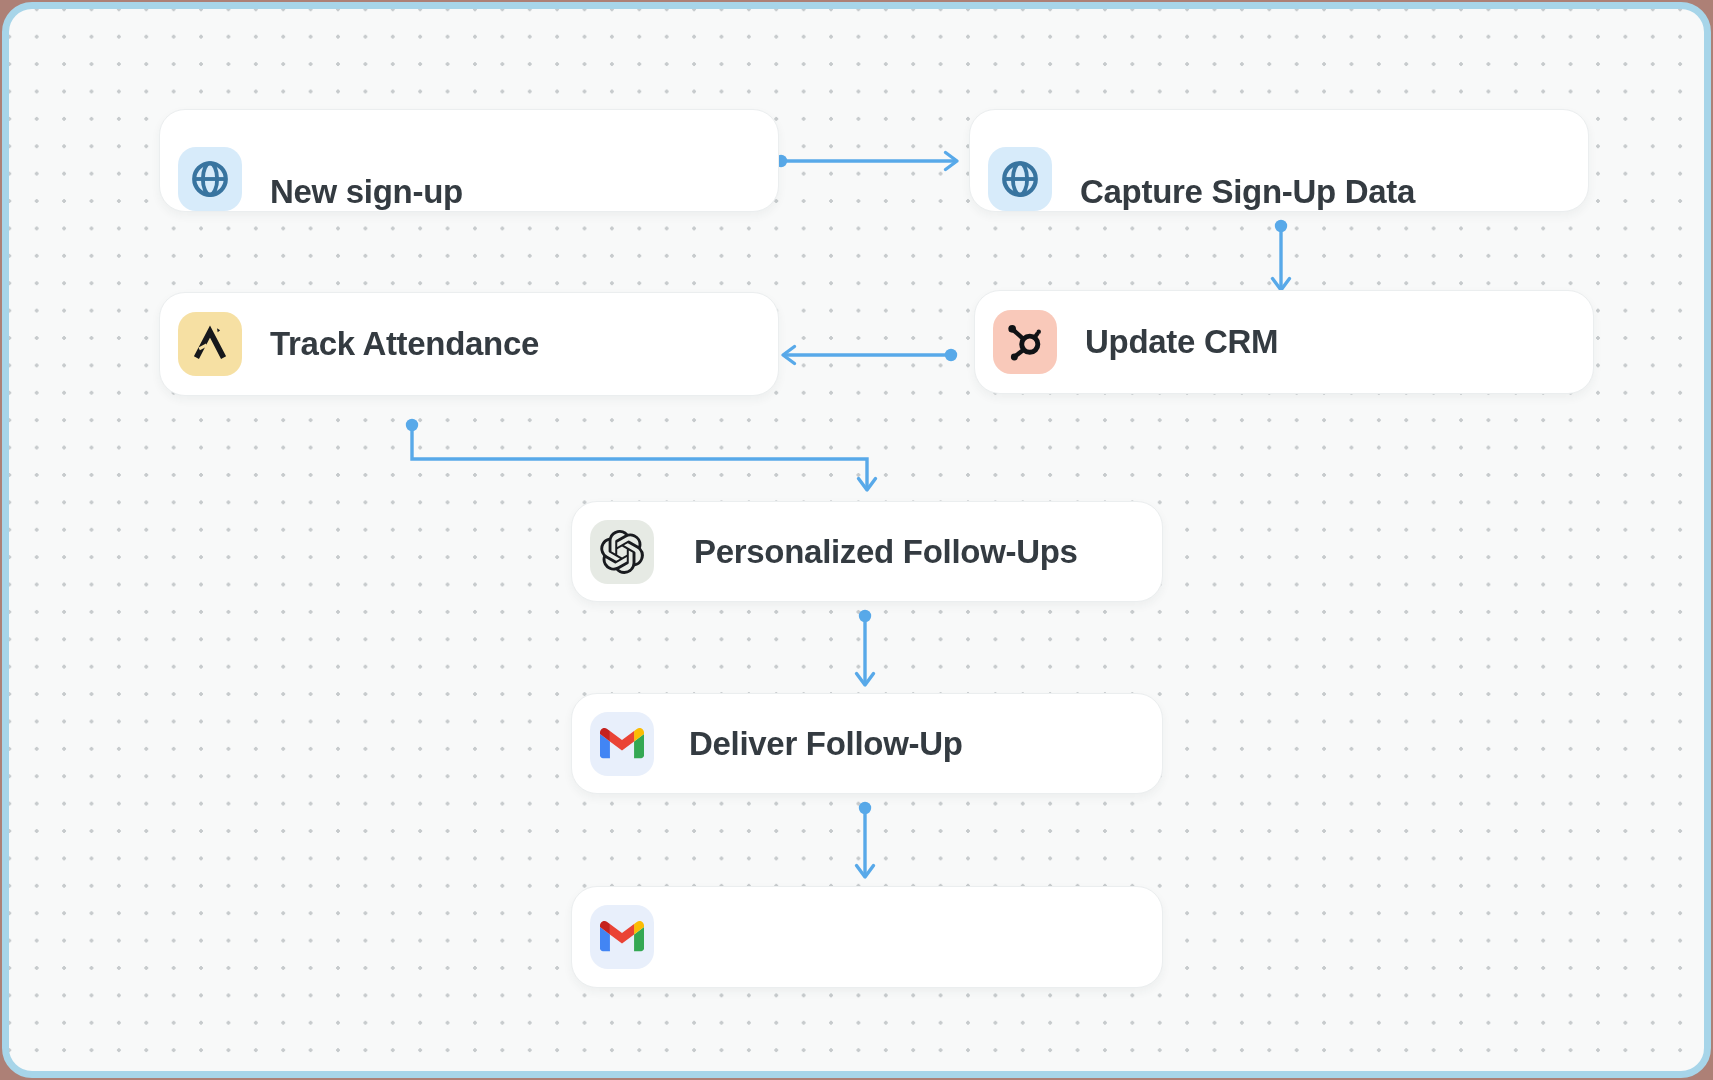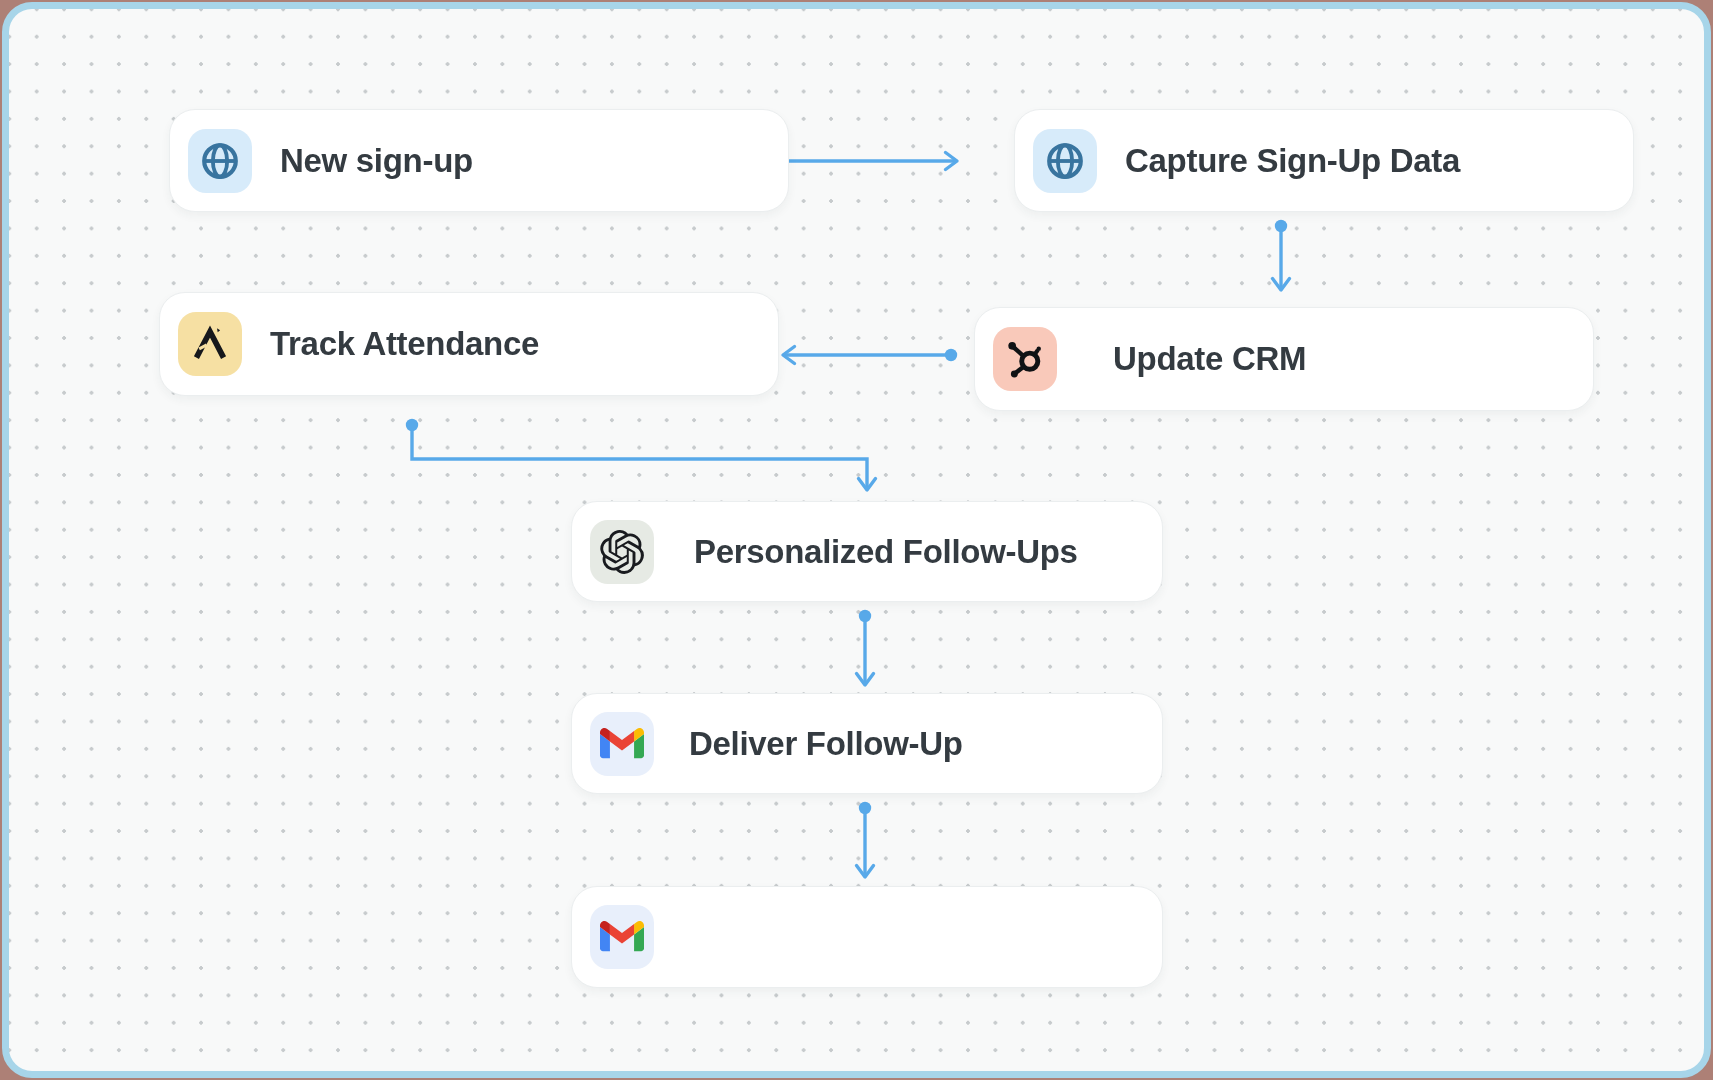--- a/index.html
+++ b/index.html
@@ -97,45 +97,45 @@
         <polyline points="772,152 948,152" fill="none" stroke="currentColor" stroke-width="3.4" marker-start="url(#m-dot)" marker-end="url(#m-arrow)"></polyline>
         <polyline points="1272,217 1272,281" fill="none" stroke="currentColor" stroke-width="3.4" marker-start="url(#m-dot)" marker-end="url(#m-arrow)"></polyline>
         <polyline points="942,346 774,346" fill="none" stroke="currentColor" stroke-width="3.4" marker-start="url(#m-dot)" marker-end="url(#m-arrow)"></polyline>
         <polyline points="403,416 403,450 858,450 858,481" fill="none" stroke="currentColor" stroke-width="3.4" marker-start="url(#m-dot)" marker-end="url(#m-arrow)"></polyline>
         <polyline points="856,607 856,676" fill="none" stroke="currentColor" stroke-width="3.4" marker-start="url(#m-dot)" marker-end="url(#m-arrow)"></polyline>
         <polyline points="856,799 856,868" fill="none" stroke="currentColor" stroke-width="3.4" marker-start="url(#m-dot)" marker-end="url(#m-arrow)"></polyline>
       </g>
   </svg>
 
   <div id="node-layer">
-      <div class="node" style="left: 160px; top: 100px; width: 620px; height: 103px;">
+      <div class="node" style="left: 150px; top: 100px; width: 620px; height: 103px; align-items: flex-end;">
     <span class="tile" style="background: rgb(215, 235, 250);">
       <svg class="icon" aria-hidden="true">
             <use href="#globe-icon" xlink:href="#globe-icon"></use>
           </svg>
     </span>
     <span class="label">New sign-up</span>
   </div>
-      <div class="node" style="left: 1005px; top: 100px; width: 620px; height: 103px;">
+      <div class="node" style="left: 960px; top: 100px; width: 620px; height: 103px; align-items: flex-end;">
     <span class="tile" style="background: rgb(215, 235, 250);">
       <svg class="icon" aria-hidden="true">
             <use href="#globe-icon" xlink:href="#globe-icon"></use>
           </svg>
     </span>
     <span class="label">Capture Sign-Up Data</span>
   </div>
       <div class="node" style="left: 150px; top: 283px; width: 620px; height: 104px;">
     <span class="tile" style="background: rgb(246, 224, 163);">
       <svg class="icon" aria-hidden="true">
             <use href="#a-logo-icon" xlink:href="#a-logo-icon"></use>
           </svg>
     </span>
     <span class="label">Track Attendance</span>
   </div>
-      <div class="node" style="left: 965px; top: 298px; width: 620px; height: 104px; gap: 28px;">
+      <div class="node" style="left: 965px; top: 281px; width: 620px; height: 104px;">
     <span class="tile" style="background: rgb(249, 201, 186);">
       <svg class="icon" aria-hidden="true">
             <use href="#hubspot-icon" xlink:href="#hubspot-icon"></use>
           </svg>
     </span>
     <span class="label">Update CRM</span>
   </div>
       <div class="node" style="left: 562px; top: 492px; width: 592px; height: 101px; gap: 12px;">
     <span class="tile" style="background: rgb(230, 234, 228);">
       <svg class="icon" aria-hidden="true">

